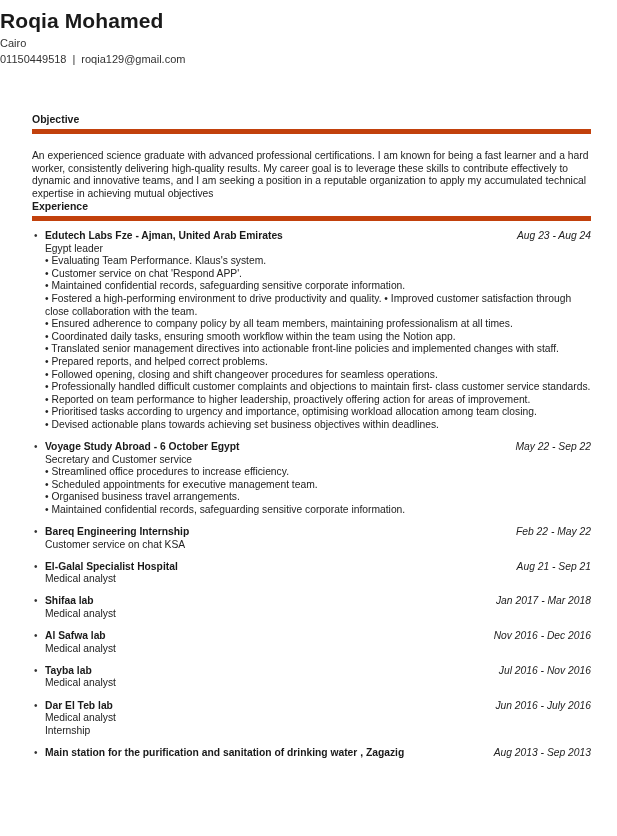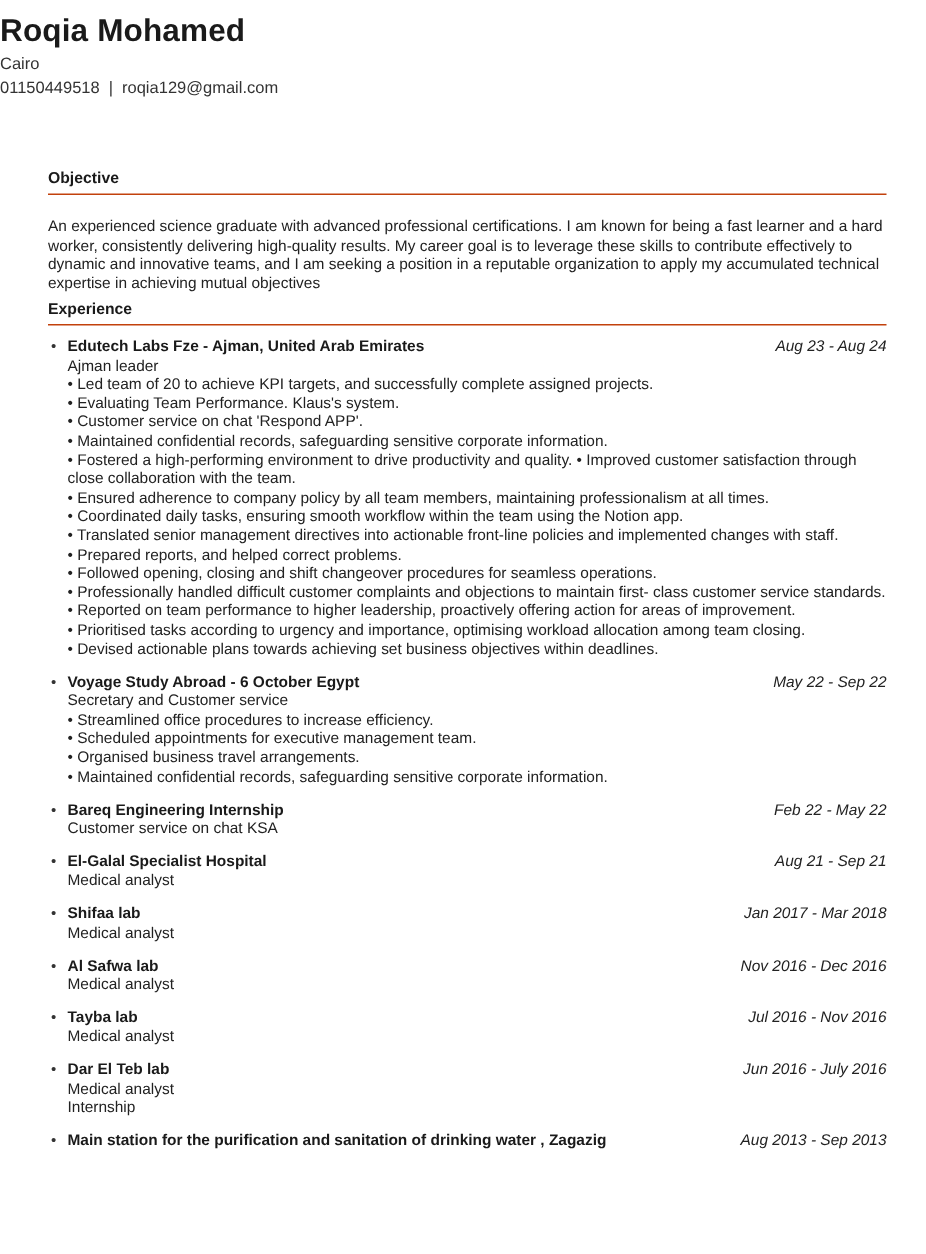--- a/index.html
+++ b/index.html
@@ -54,21 +54,21 @@
       position: absolute;
       left: 32px;
       width: 559px;
     }
     .section-title {
       font-size: 10.5px;
       font-weight: bold;
       color: #1a1a1a;
       line-height: 14px;
       padding-bottom: 3px;
-      border-bottom: 1px solid #c2410c;
+      border-bottom: 5px solid #c2410c;
     }
     .objective {
       top: 112px;
     }
     .objective-text {
       font-size: 10.3px;
       line-height: 12.6px;
       color: #222222;
       margin-top: 16px;
       padding-right: 2px;
@@ -148,24 +148,23 @@
 
   <div class="section experience">
     <div class="section-title">Experience</div>
     <ul class="jobs" id="jobs-list">
         <li class="job">
     <span class="job-bullet">•</span>
     <div class="job-head">
       <span class="company">Edutech Labs Fze - Ajman, United Arab Emirates</span>
       <span class="dates">Aug 23 - Aug 24</span>
     </div>
-    <div class="role">Ajman leader</div>
+    <div class="role">Egypt leader</div>
 
     <ul class="duties">
-            <li class="duty">• Led team of 20 to achieve KPI targets, and successfully complete assigned projects.</li>
             <li class="duty">• Evaluating Team Performance. Klaus's system.</li>
             <li class="duty">• Customer service on chat 'Respond APP'.</li>
             <li class="duty">• Maintained confidential records, safeguarding sensitive corporate information.</li>
             <li class="duty">• Fostered a high-performing environment to drive productivity and quality. • Improved customer satisfaction through close collaboration with the team.</li>
             <li class="duty">• Ensured adherence to company policy by all team members, maintaining professionalism at all times.</li>
             <li class="duty">• Coordinated daily tasks, ensuring smooth workflow within the team using the Notion app.</li>
             <li class="duty">• Translated senior management directives into actionable front-line policies and implemented changes with staff.</li>
             <li class="duty">• Prepared reports, and helped correct problems.</li>
             <li class="duty">• Followed opening, closing and shift changeover procedures for seamless operations.</li>
             <li class="duty">• Professionally handled difficult customer complaints and objections to maintain first- class customer service standards.</li>

